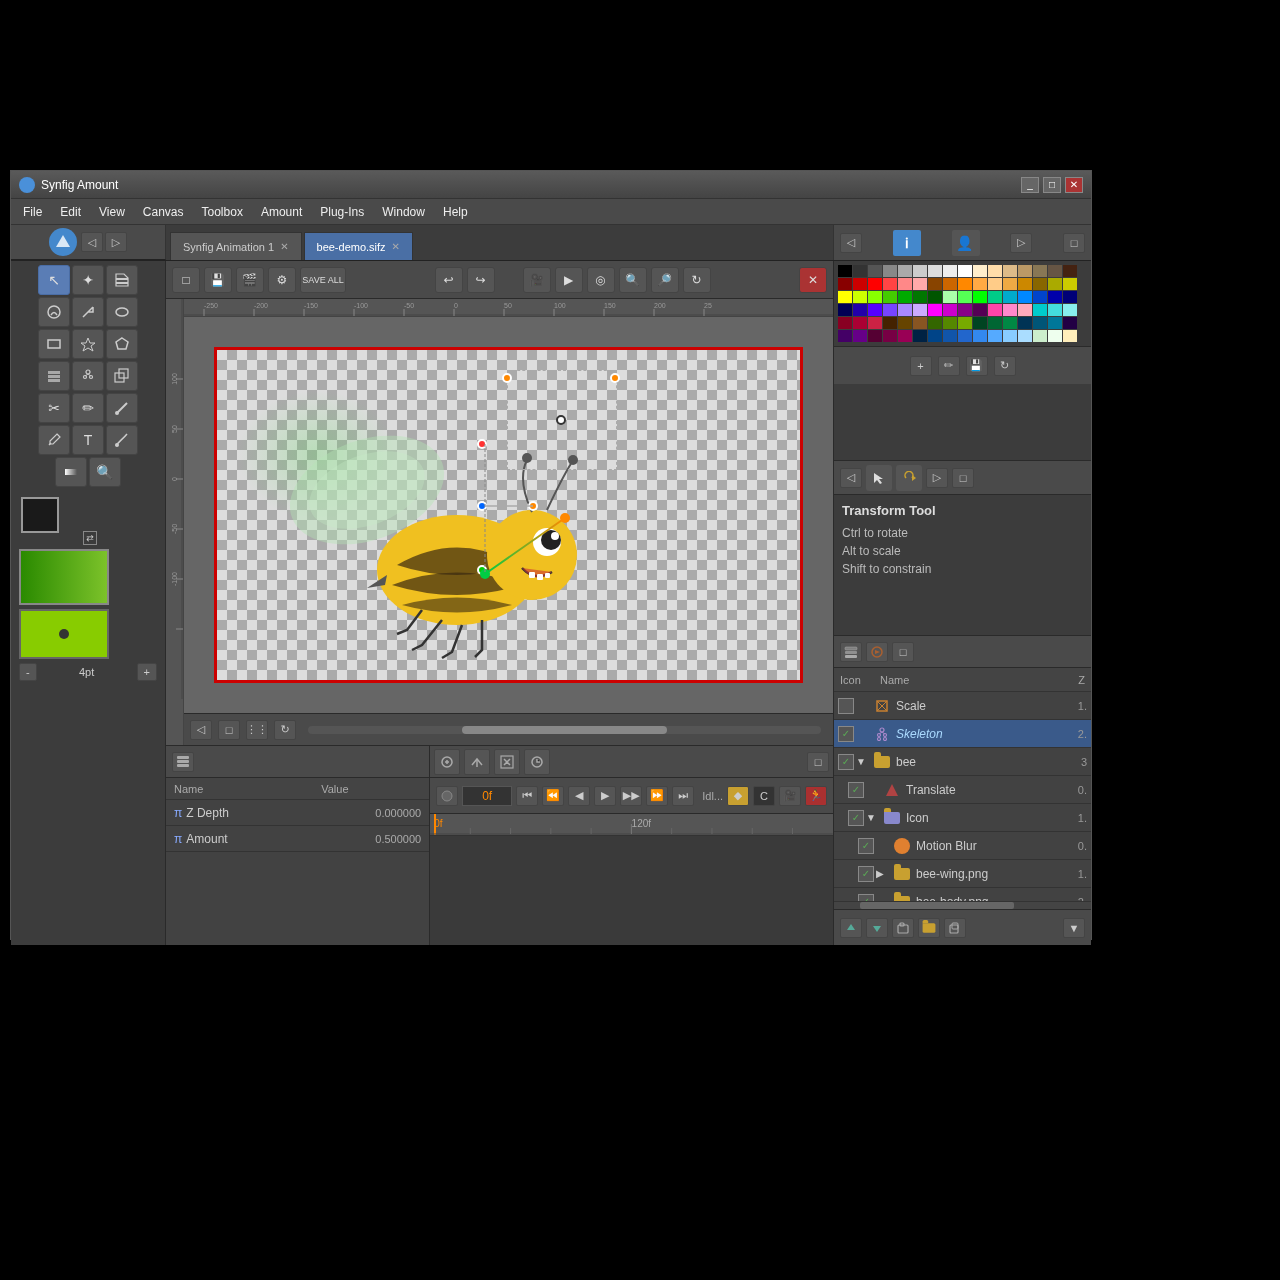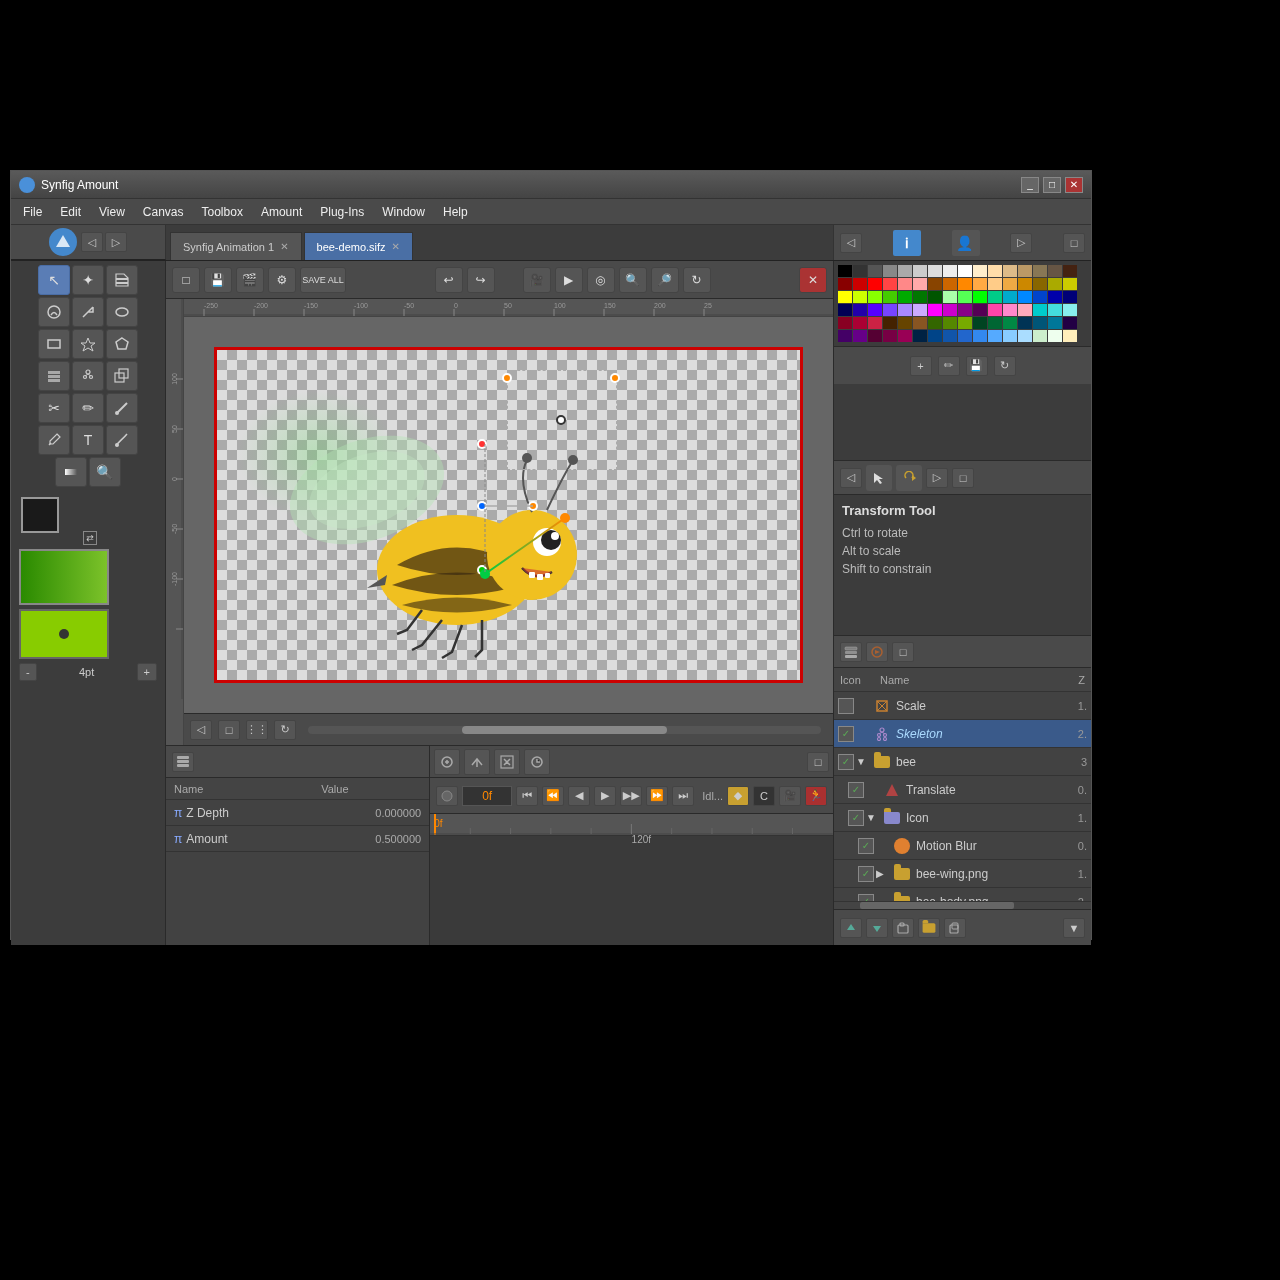--- a/index.html
+++ b/index.html
@@ -1095,21 +1095,21 @@
             <div class="small-btn" style="background:#c8a030;">◆</div>
             <div class="small-btn" style="background:#333;">C</div>
             <div class="small-btn" style="background:#555;">🎥</div>
             <div class="small-btn" style="background:#aa3030;">🏃</div>
           </div>
 
           <div class="timeline-content">
             <div class="timeline-ruler">
               <div class="timeline-playhead"></div>
               <span style="position:absolute; left:4px; top:4px; font-size:10px; color:#ff8800;">0f</span>
-              <span style="position:absolute; left:50%; top:4px; font-size:10px; color:#aaa;margin-top:16px;">120f</span>
+              <span style="position:absolute; left:50%; top:4px; font-size:10px; color:#aaa;">120f</span>
               <svg width="100%" height="22" style="position:absolute; top:0; left:0;">
                 <line x1="0" y1="20" x2="100%" y2="20" stroke="#444" stroke-width="1"></line>
 
                 <line x1="10%" y1="14" x2="10%" y2="20" stroke="#666" stroke-width="1"></line>
                 <line x1="20%" y1="14" x2="20%" y2="20" stroke="#666" stroke-width="1"></line>
                 <line x1="30%" y1="14" x2="30%" y2="20" stroke="#666" stroke-width="1"></line>
                 <line x1="40%" y1="14" x2="40%" y2="20" stroke="#666" stroke-width="1"></line>
                 <line x1="50%" y1="10" x2="50%" y2="20" stroke="#777" stroke-width="1"></line>
                 <line x1="60%" y1="14" x2="60%" y2="20" stroke="#666" stroke-width="1"></line>
                 <line x1="70%" y1="14" x2="70%" y2="20" stroke="#666" stroke-width="1"></line>

